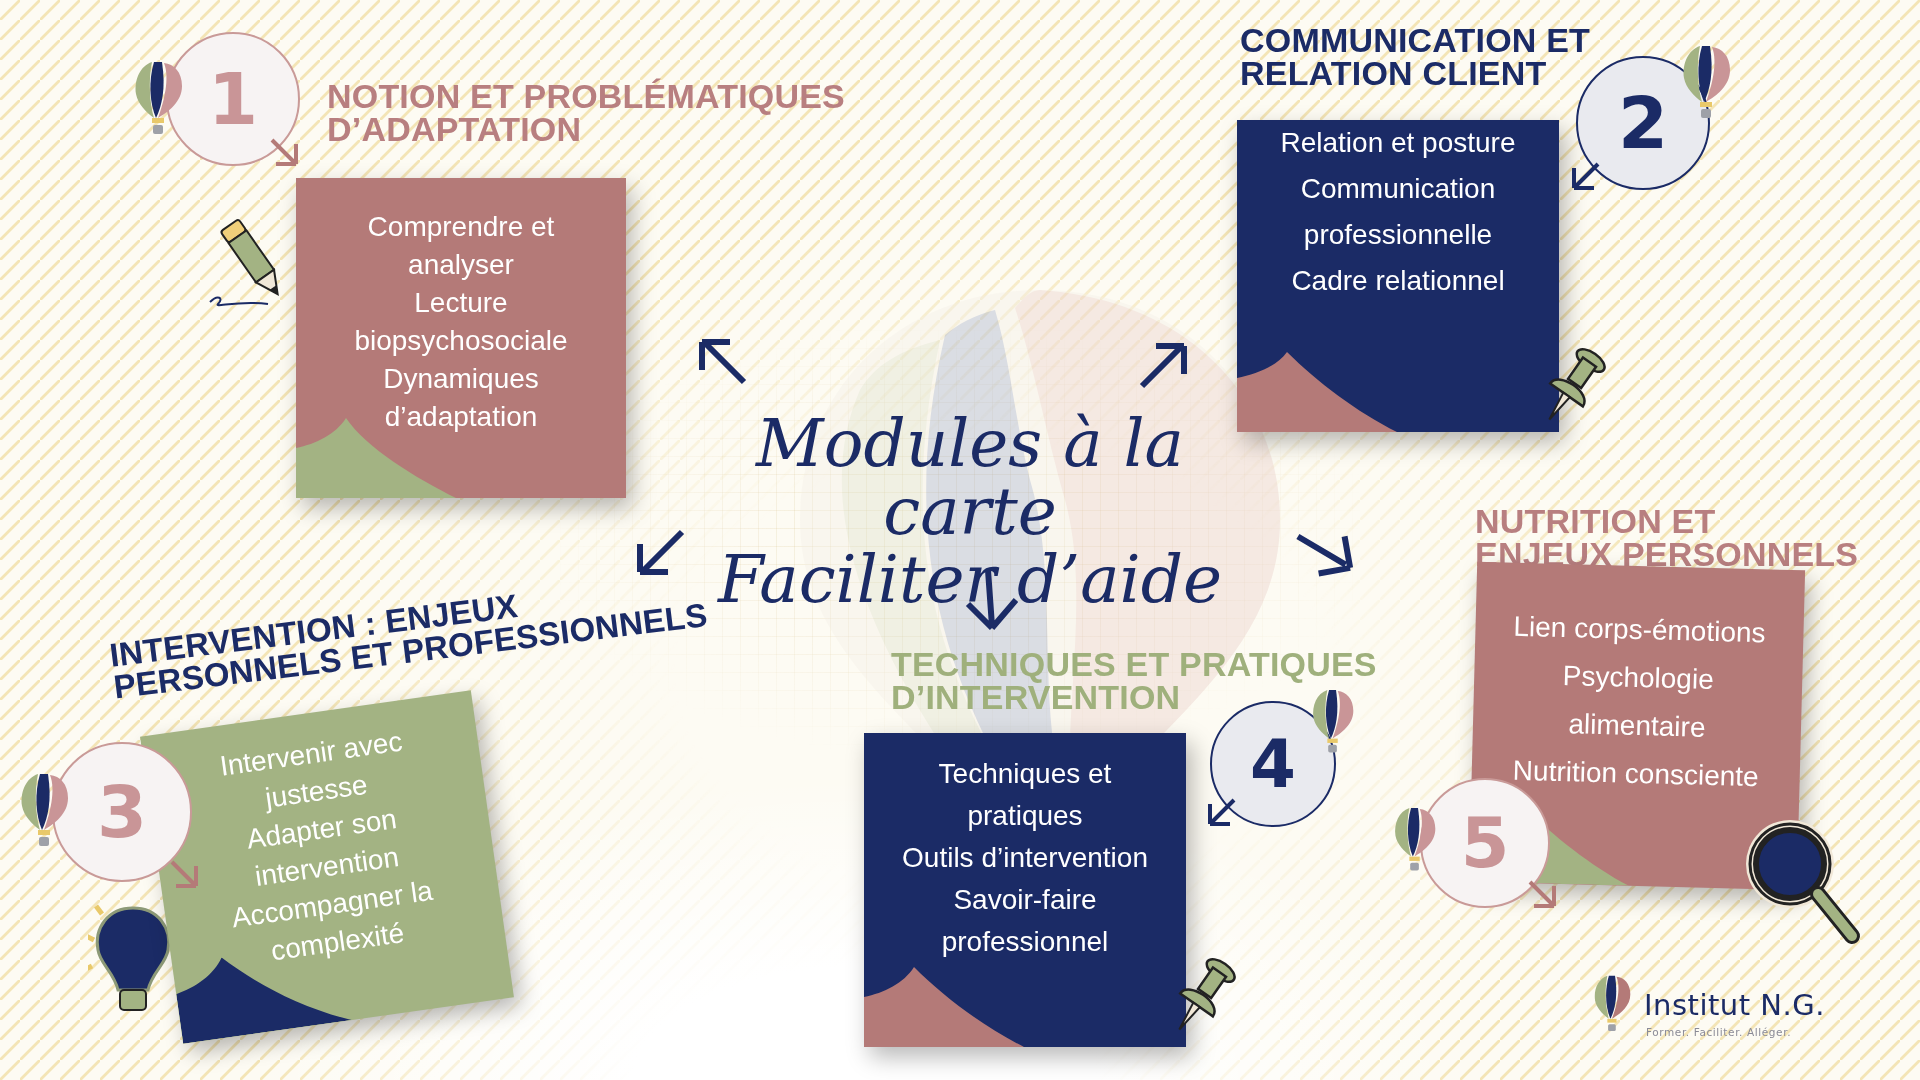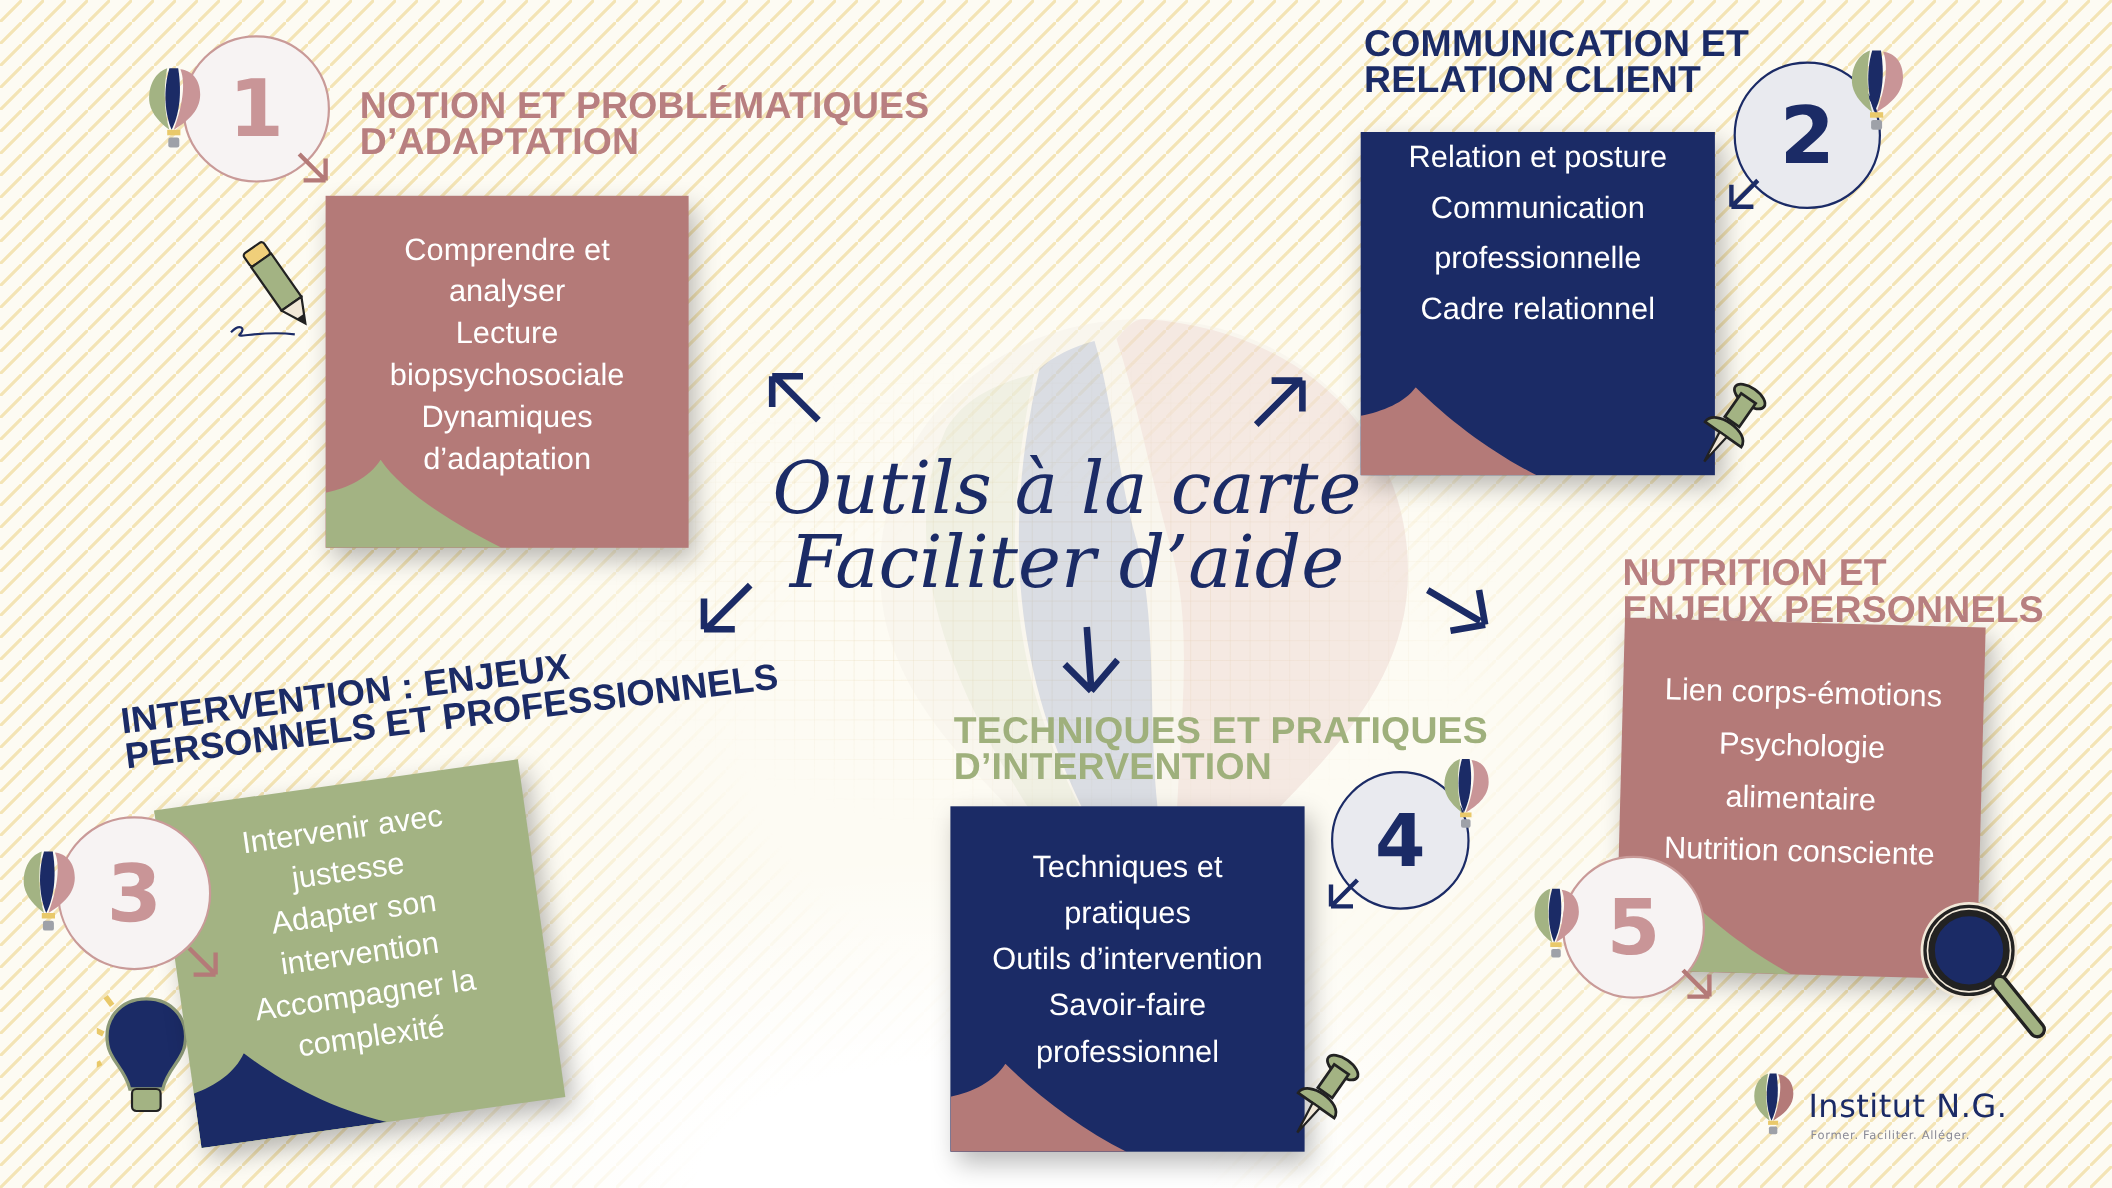--- a/index.html
+++ b/index.html
@@ -88,21 +88,21 @@
 
 <svg class="center-balloon" viewBox="0 0 520 560">
   <path d="M260 10 C120 10 20 110 20 240 C20 360 120 430 200 520 L320 520 C400 430 500 360 500 240 C500 110 400 10 260 10 Z" fill="#f3eee6"></path>
   <path d="M80 110 C40 200 60 330 200 520 L240 520 C150 380 120 250 160 60 C120 70 95 85 80 110 Z" fill="#d9ddc6"></path>
   <path d="M165 55 C120 250 160 390 240 520 L285 520 C255 420 280 300 250 200 C235 140 230 80 215 30 C195 35 178 44 165 55 Z" fill="#9aa6c6"></path>
   <path d="M235 28 C255 90 265 150 285 220 C310 310 285 420 290 520 L320 520 C400 430 500 360 500 240 C500 120 410 20 260 10 C250 10 242 20 235 28 Z" fill="#e7c9c4"></path>
   <path d="M200 530 L320 530 L305 560 L215 560 Z" fill="#f2e2a8"></path>
 </svg>
 
 <div class="title-block">
-  <div>Outils à la carte</div>
+  <div>Modules à la carte</div>
   <div>Faciliter d’aide</div>
 </div>
 
 <svg class="arrow" style="left:696px;top:334px;" width="54" height="54" viewBox="0 0 54 54">
   <path d="M48 48 L10 10 M6 8 L6 36 M6 8 L34 8" stroke="#1b2b66" stroke-width="6" fill="none" stroke-linecap="butt"></path>
 </svg>
 <svg class="arrow" style="left:1136px;top:338px;" width="54" height="54" viewBox="0 0 54 54">
   <path d="M6 48 L44 10 M48 8 L48 36 M48 8 L20 8" stroke="#1b2b66" stroke-width="6" fill="none"></path>
 </svg>
 <svg class="arrow" style="left:634px;top:526px;" width="54" height="54" viewBox="0 0 54 54">
@@ -224,25 +224,25 @@
   <svg class="balloon" style="left:18px;top:772px;" width="60" height="80" viewBox="0 0 60 80">
     <path d="M20 2 C8 6 2 20 4 34 C6 44 14 52 22 58 C18 44 16 22 20 2Z" fill="#a3b383"></path>
     <path d="M22 2 C16 22 18 44 24 58 C30 46 34 28 30 2 Z" fill="#1b2b66"></path>
     <path d="M32 3 C38 18 32 42 26 58 C36 52 50 42 50 26 C50 12 42 4 32 3Z" fill="#c99597"></path>
     <rect x="20" y="58" width="12" height="5" fill="#e9c96a"></rect>
     <rect x="21" y="65" width="10" height="9" rx="2" fill="#9ea1a8"></rect>
   </svg>
 </div>
 
 <div>
-  <div class="heading" style="left:867px;top:648px;font-size:34px;color:#9fb07c;">
+  <div class="heading" style="left:891px;top:648px;font-size:34px;color:#9fb07c;">
     <div>TECHNIQUES ET PRATIQUES</div>
     <div>D’INTERVENTION</div>
   </div>
-  <div class="note" style="left:864px;top:733px;width:322px;height:314px;background:#1b2b66;padding-top:34px;font-size:28px;line-height:42px;">
+  <div class="note" style="left:864px;top:733px;width:322px;height:314px;background:#1b2b66;padding-top:20px;font-size:28px;line-height:42px;">
     <span class="line">Techniques et</span>
     <span class="line">pratiques</span>
     <span class="line">Outils d’intervention</span>
     <span class="line">Savoir-faire</span>
     <span class="line">professionnel</span>
     <svg class="curl" width="322" height="80" viewBox="0 0 322 80">
       <path d="M0 30 C20 26 40 16 50 0 C80 30 120 60 160 80 L0 80 Z" fill="#b47a78"></path>
     </svg>
   </div>
   <div class="num-circle num-navy" style="left:1210px;top:701px;width:126px;height:126px;font-size:66px;">

